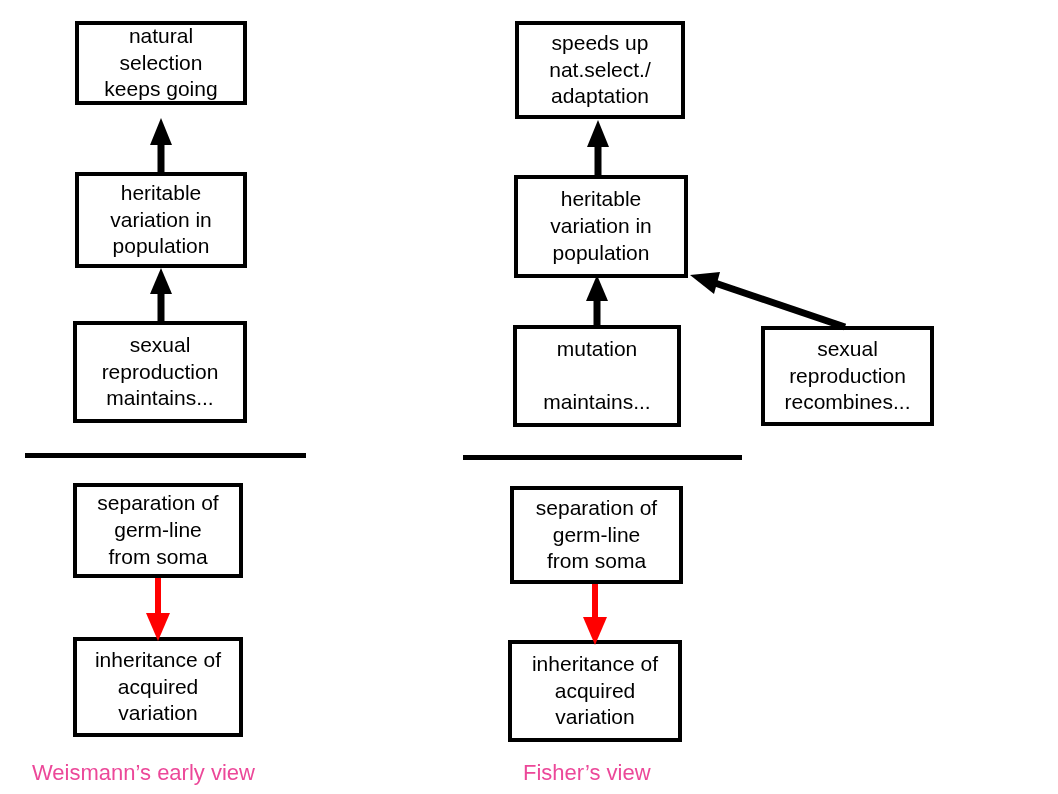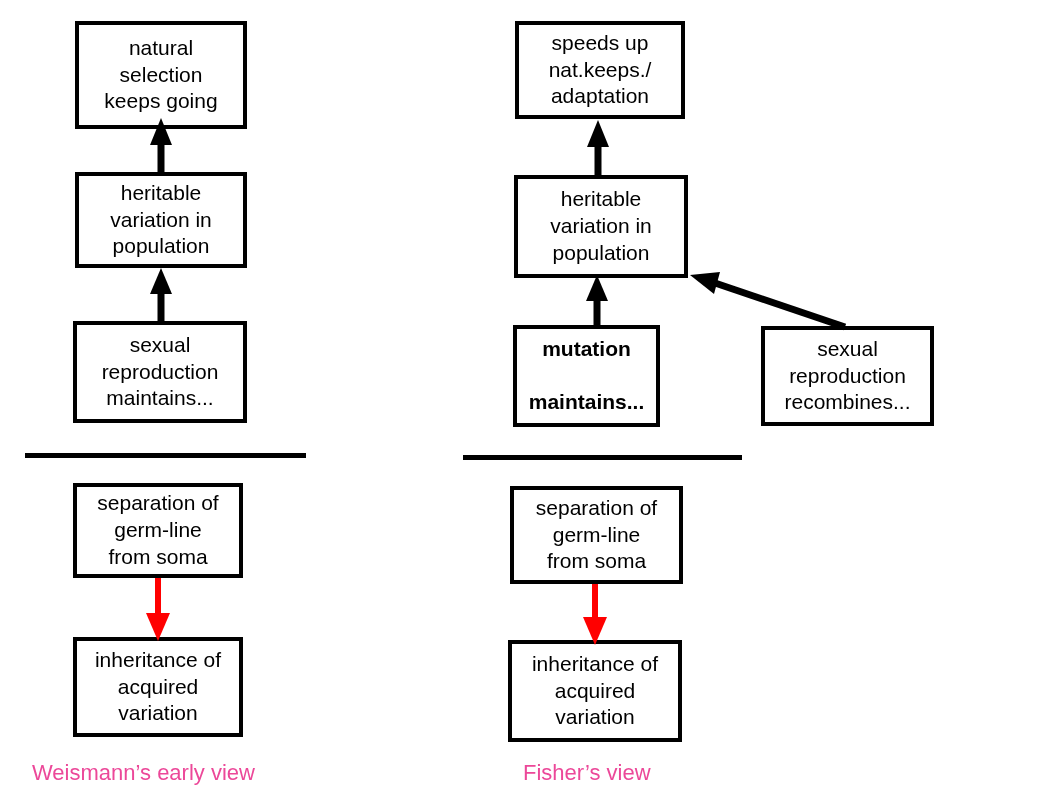--- a/index.html
+++ b/index.html
@@ -52,21 +52,21 @@
     width: 1058px;
     height: 794px;
     pointer-events: none;
   }
 </style>
 </head>
 <body>
 
 <div id="canvas">
 
-  <div class="node" style="left:75px; top:21px; width:172px; height:108px;">natural
+  <div class="node" style="left:75px; top:21px; width:172px; height:84px;">natural
 selection
 keeps going</div>
 
   <div class="node" style="left:75px; top:172px; width:172px; height:96px;">heritable
 variation in
 population</div>
 
   <div class="node" style="left:73px; top:321px; width:174px; height:102px;">sexual
 reproduction
 maintains...</div>
@@ -77,28 +77,28 @@
 germ-line
 from soma</div>
 
   <div class="node" style="left:73px; top:637px; width:170px; height:100px;">inheritance of
 acquired
 variation</div>
 
   <div class="caption" style="left:32px; top:760px;">Weismann’s early view</div>
 
   <div class="node" style="left:515px; top:21px; width:170px; height:98px;">speeds up
-nat.keeps./
+nat.select./
 adaptation</div>
 
   <div class="node" style="left:514px; top:175px; width:174px; height:103px;">heritable
 variation in
 population</div>
 
-  <div class="node" style="left:513px; top:325px; width:147px; height:102px;font-weight:bold;">mutation
+  <div class="node" style="left:513px; top:325px; width:168px; height:102px;">mutation
 
 maintains...</div>
 
   <div class="node" style="left:761px; top:326px; width:173px; height:100px;">sexual
 reproduction
 recombines...</div>
 
   <div class="divider" style="left:463px; top:455px; width:279px;"></div>
 
   <div class="node" style="left:510px; top:486px; width:173px; height:98px;">separation of

